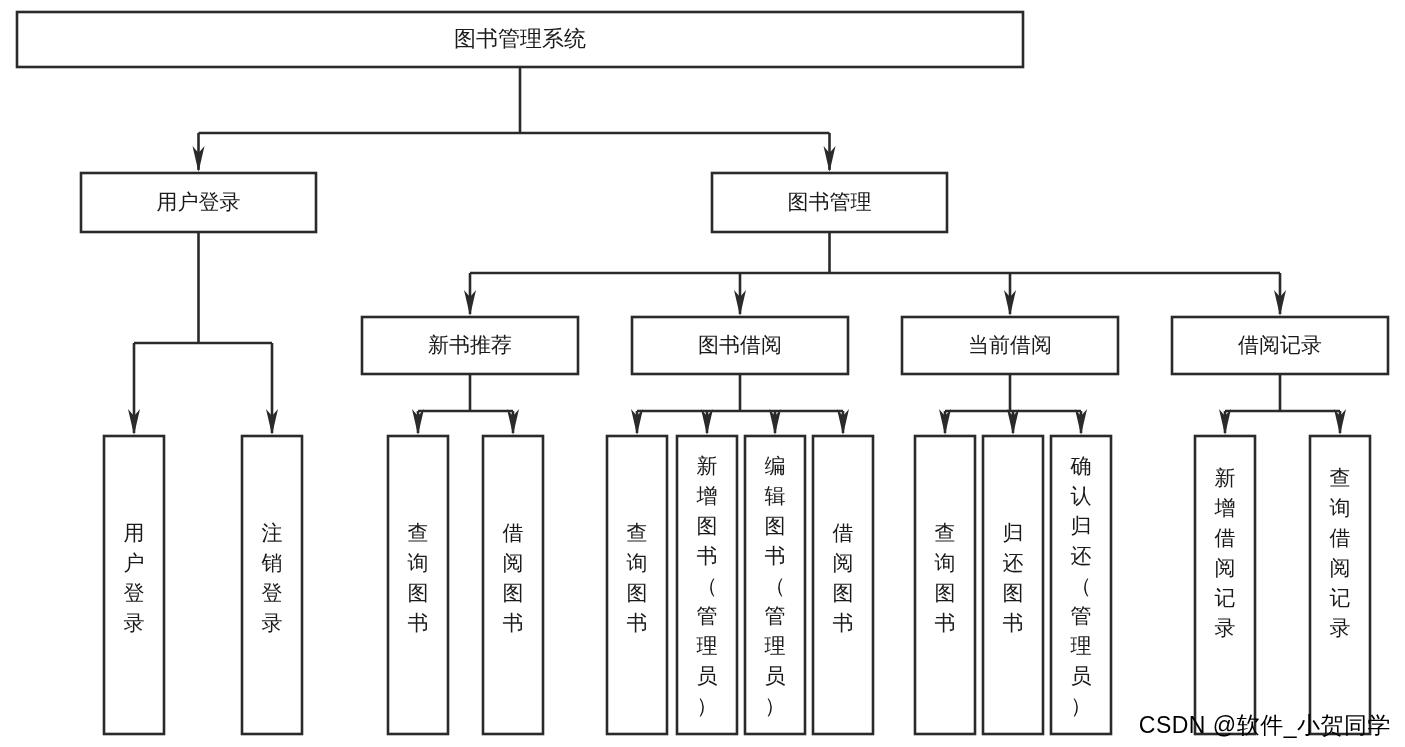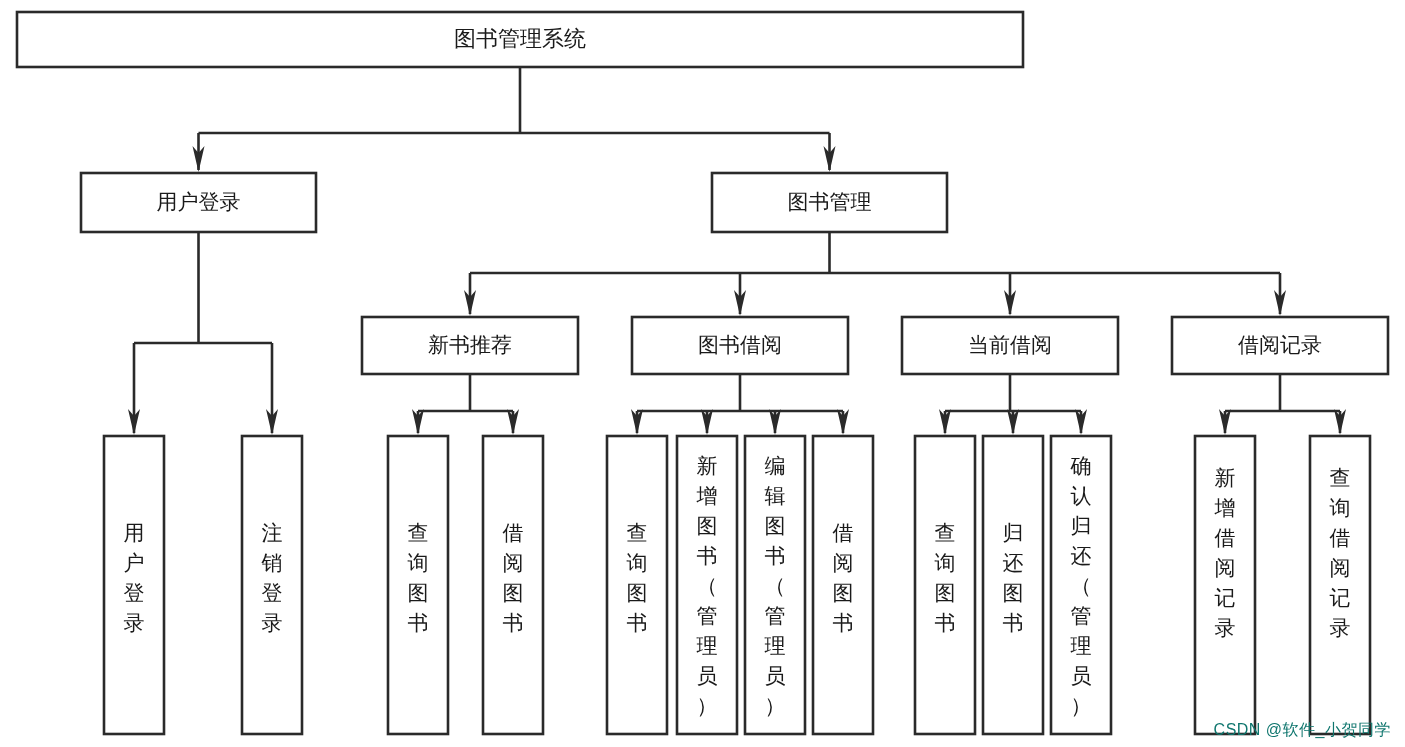--- a/index.html
+++ b/index.html
@@ -57,22 +57,22 @@
   }
   .arrow-head {
     fill: #2a2a2a;
     stroke: none;
   }
   .watermark {
     position: absolute;
     right: 14px;
     bottom: 6px;
     font-family: "Liberation Sans", "DejaVu Sans", sans-serif;
-    font-size: 16px;
-    color: #0f766e;
+    font-size: 23px;
+    color: #000000;
     white-space: nowrap;
     letter-spacing: 0.5px;
     pointer-events: none;
   }
 </style>
 </head>
 <body>
 
 <div id="diagram-root">
 

